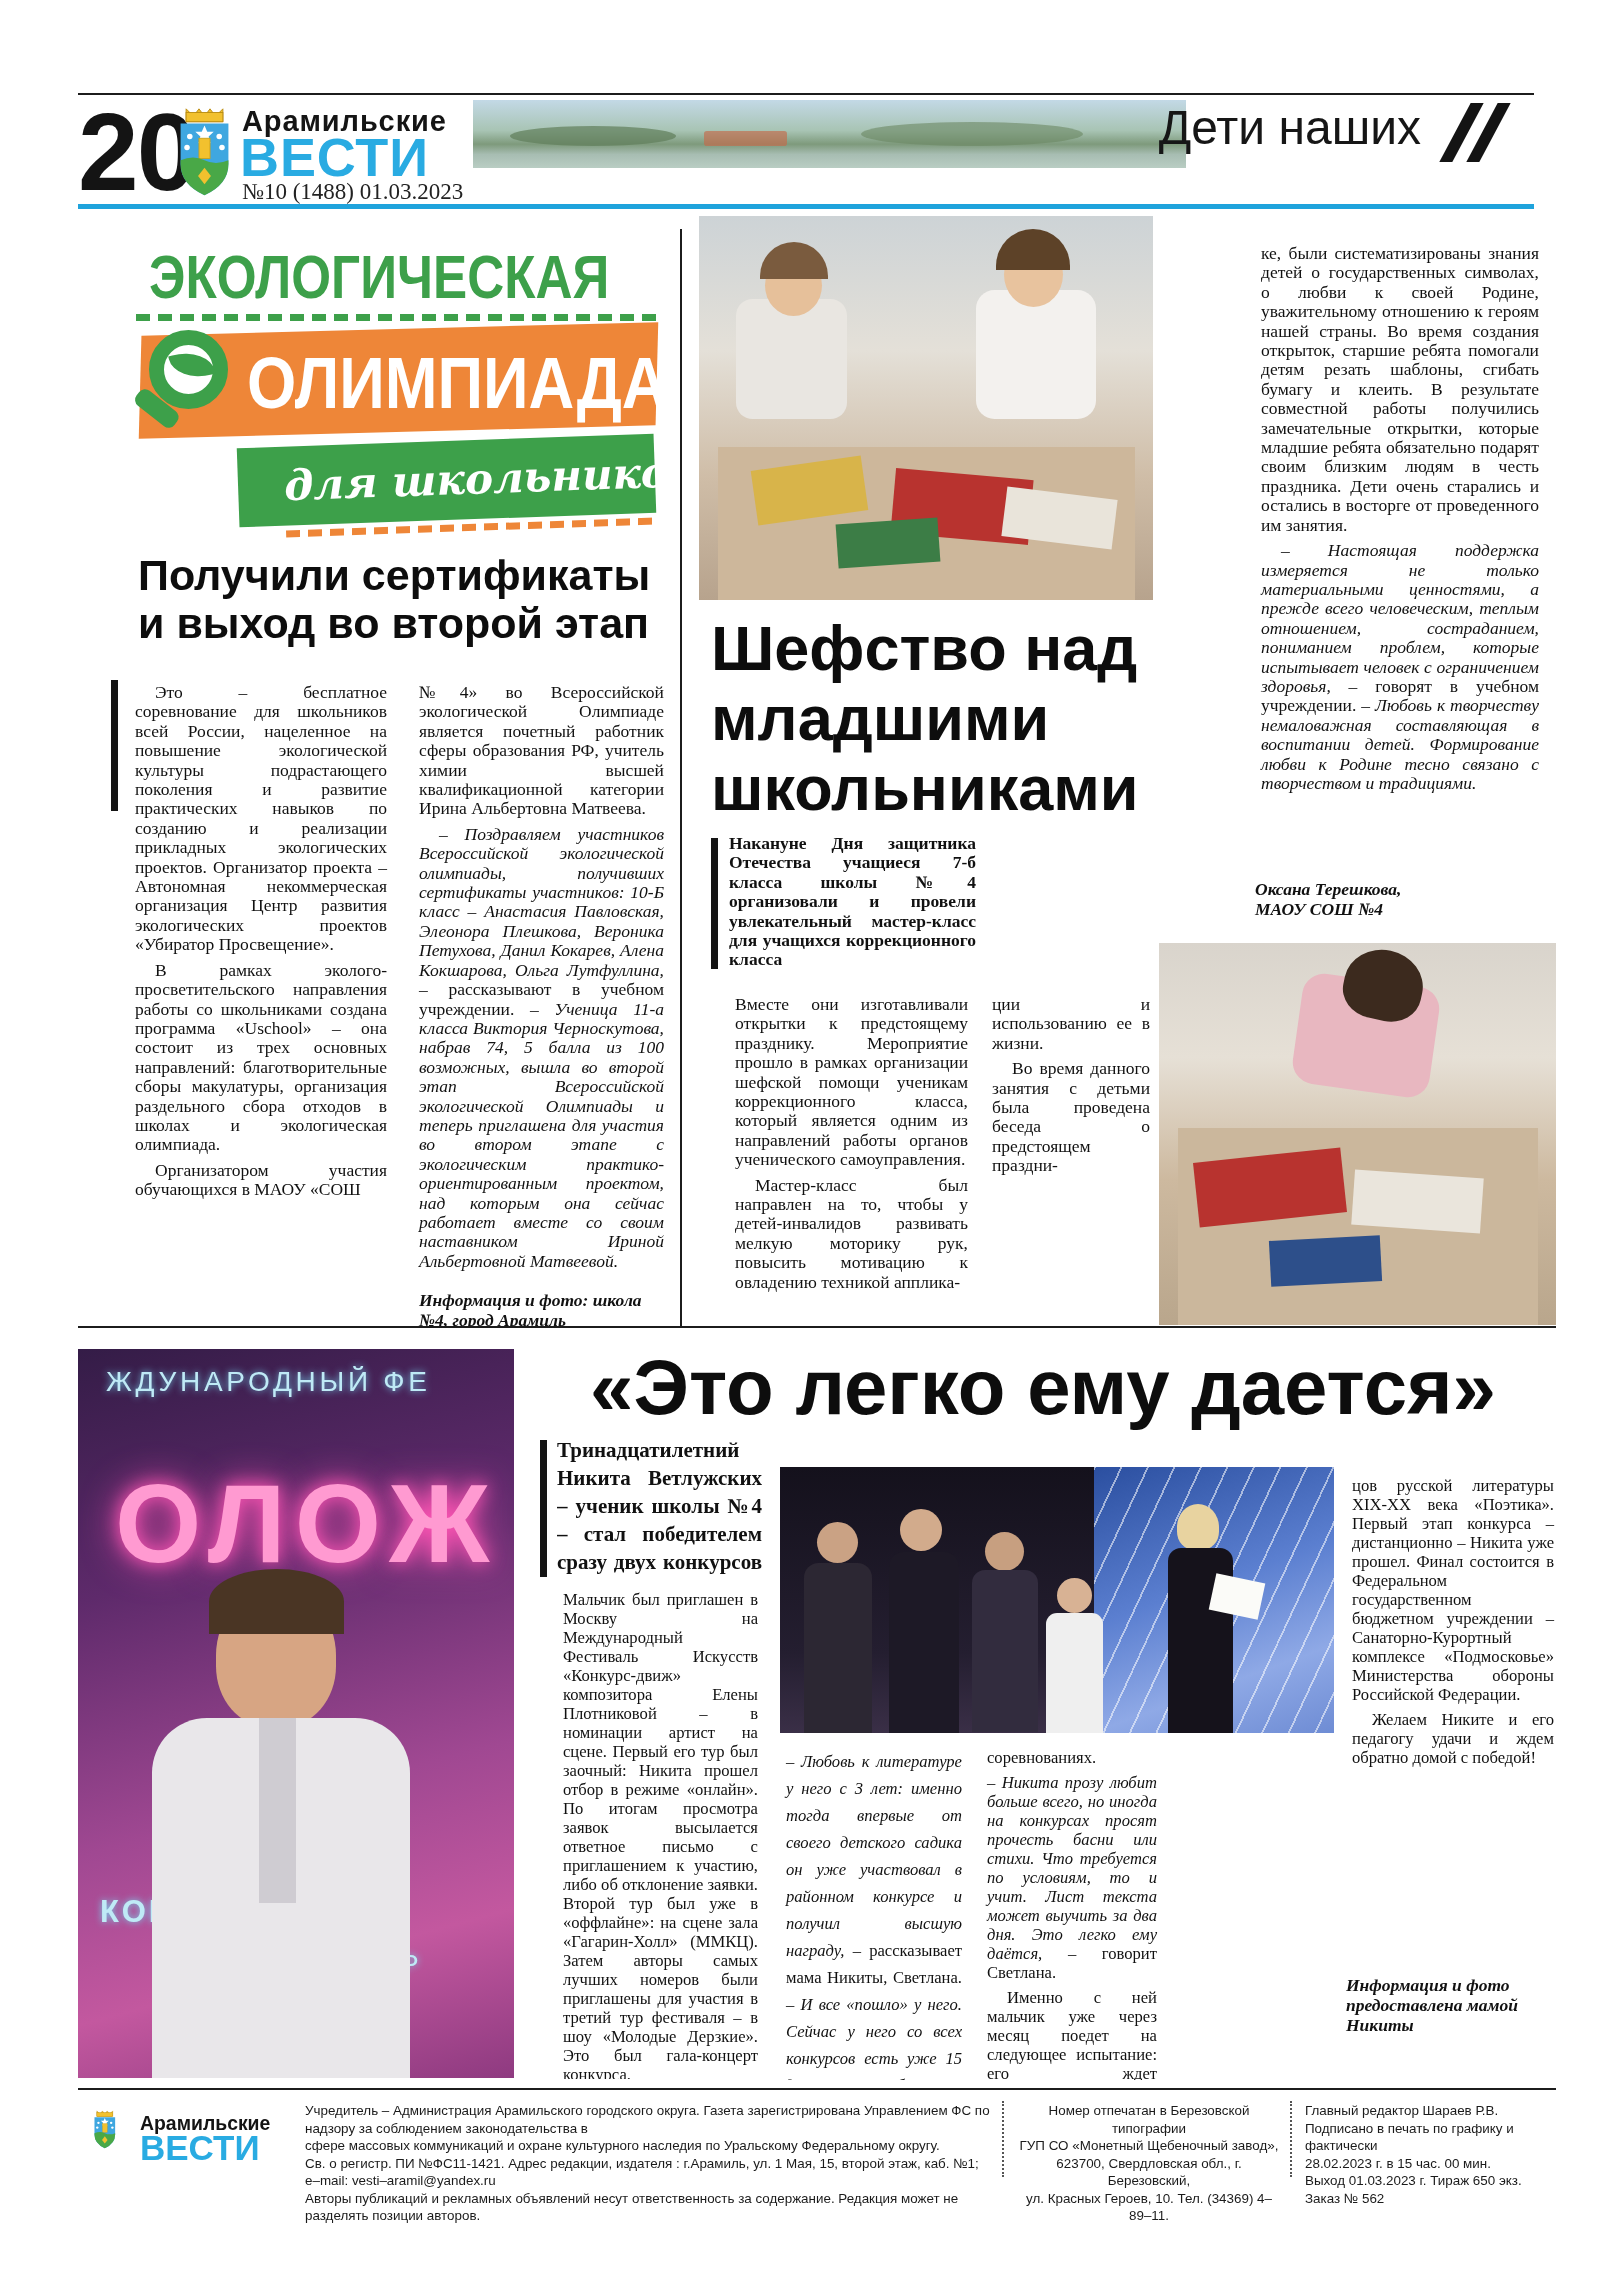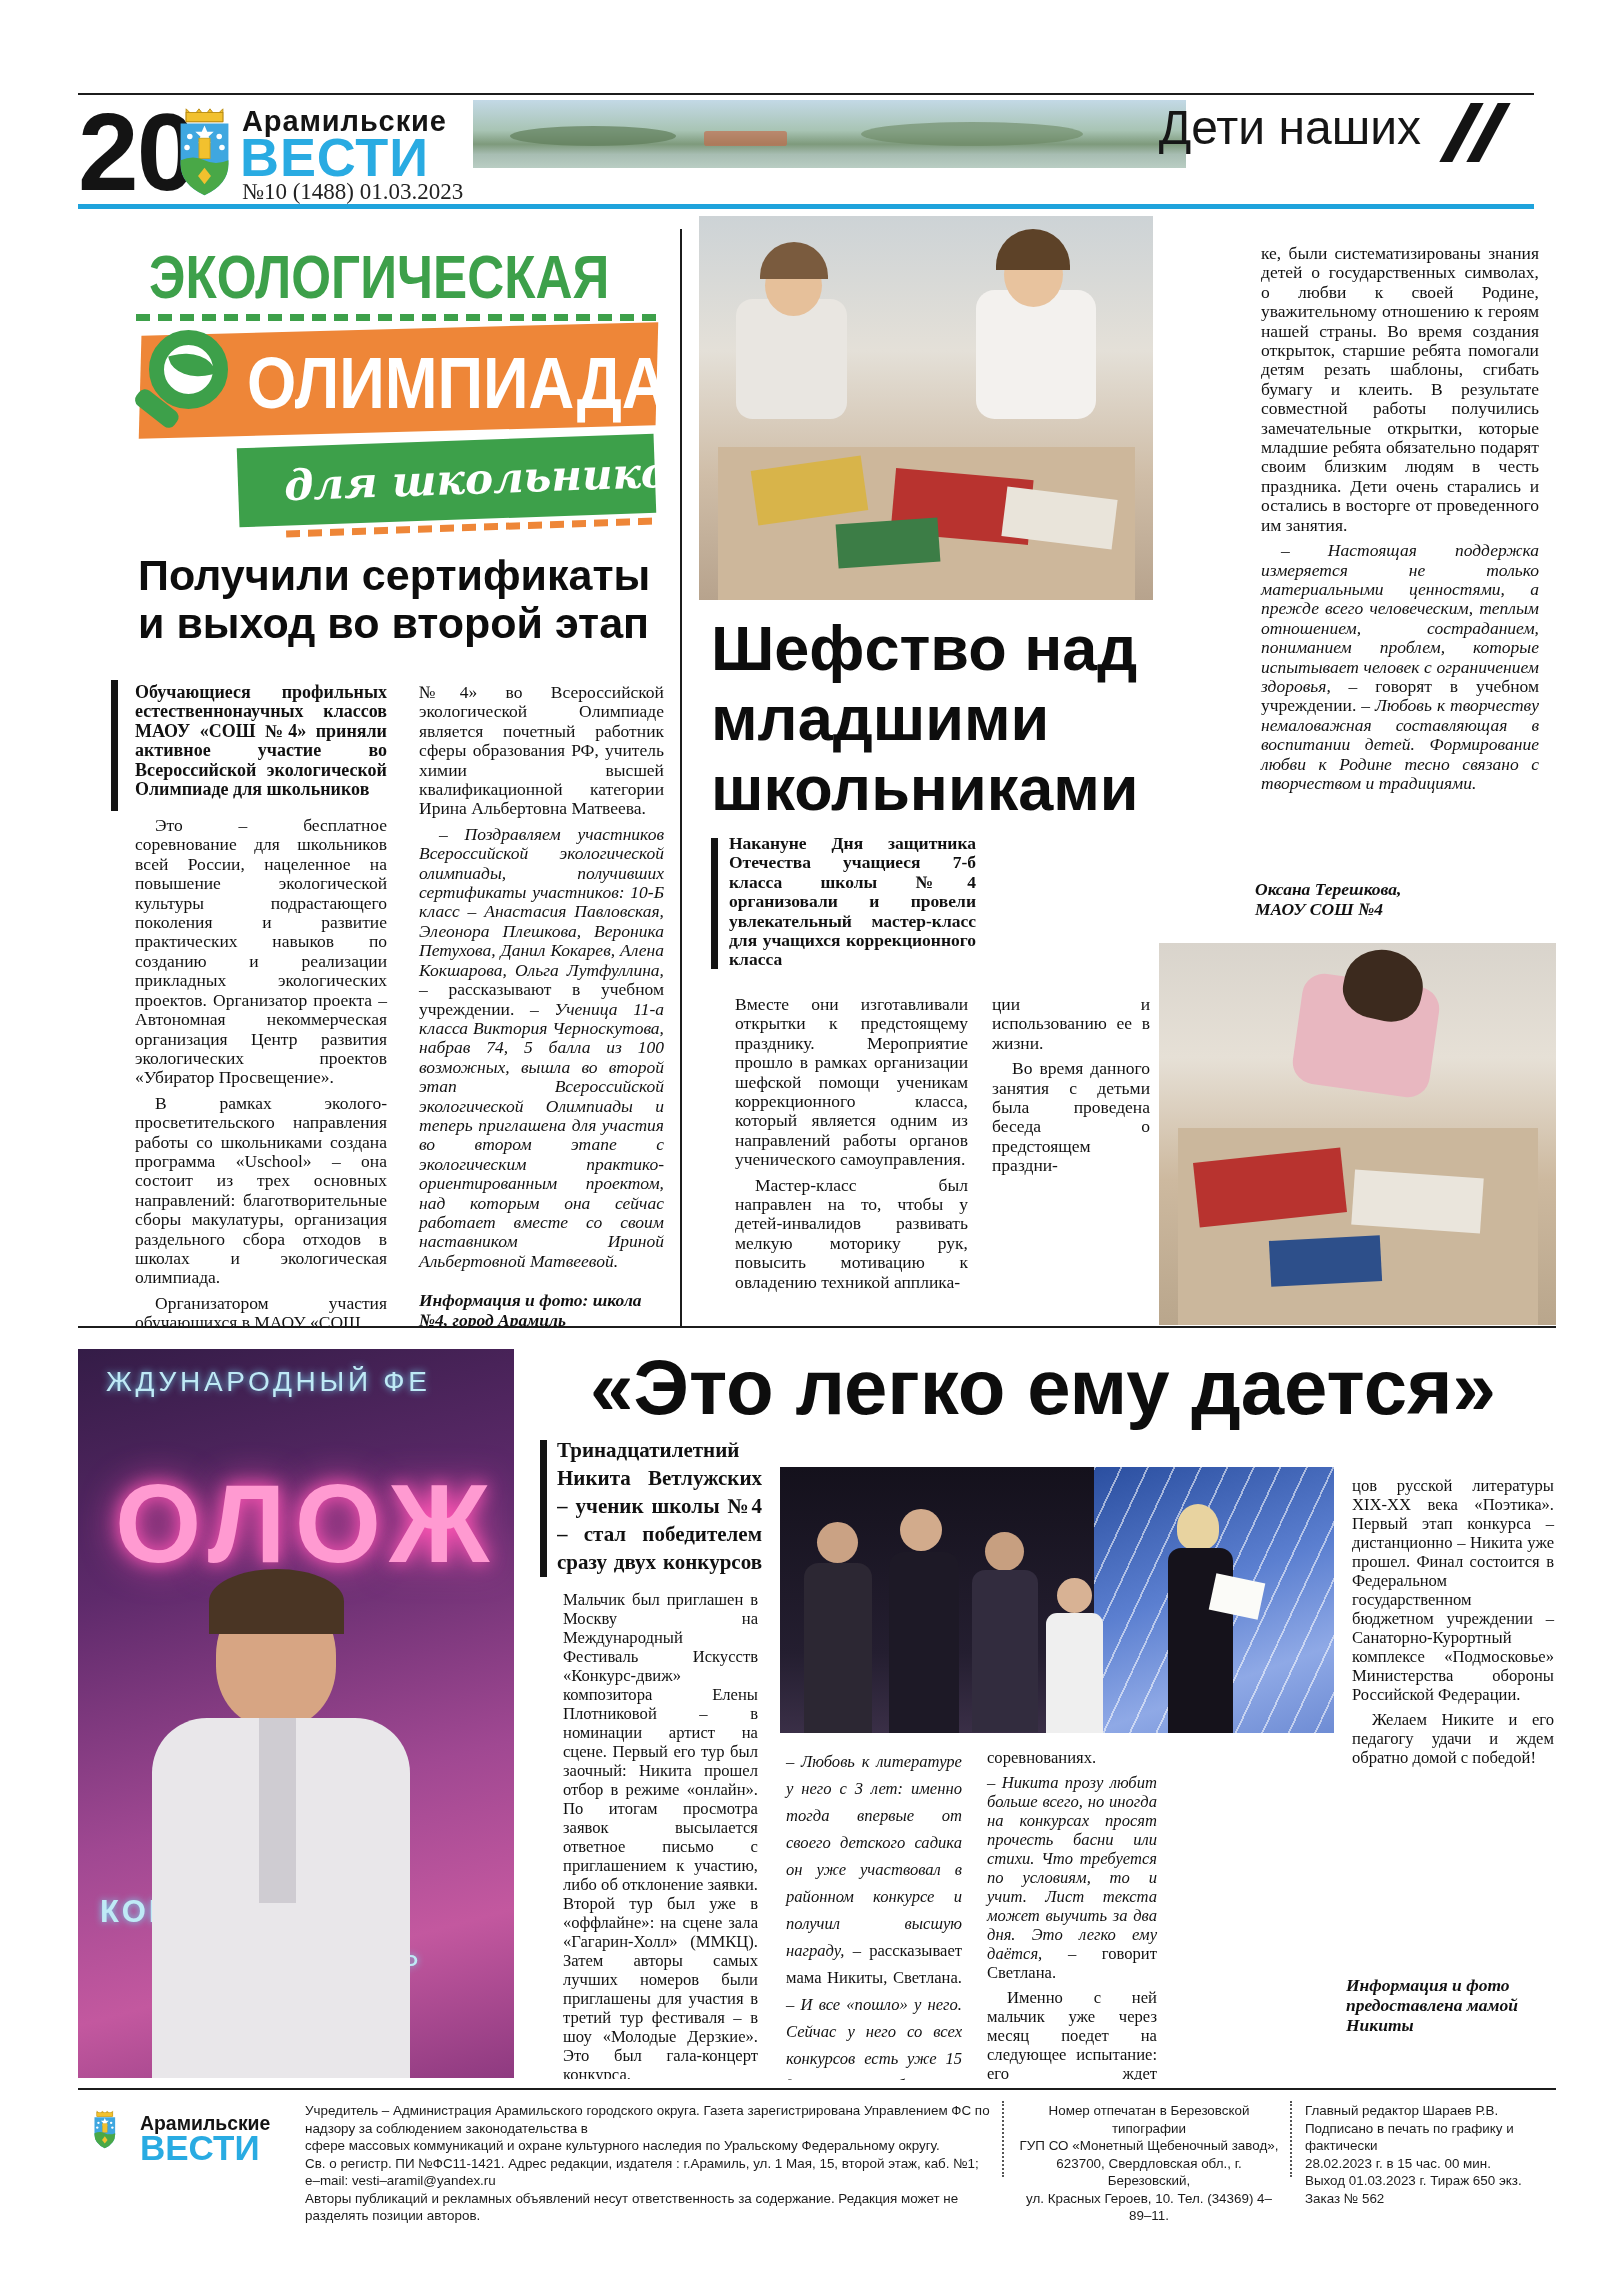--- a/index.html
+++ b/index.html
@@ -104,21 +104,20 @@
     </div>
     <div class="abs eco-green-box" style="left:109px;top:201px;width:417px;height:79px"></div>
     <div class="eco3" style="position:absolute;left:155px;top:214px;transform:rotate(-2deg)">для школьников</div>
     <div class="abs dash-orange" style="left:157px;top:284px;width:369px;transform:rotate(-2deg)"></div>
   </div>
 
   <div class="abs h1" style="left:138px;top:551px;width:540px;font-size:43px;line-height:48px">Получили сертификаты и выход во второй этап</div>
 
   <div class="abs bar" style="left:111px;top:680px;height:131px"></div>
   <div class="abs body" style="left:129px;top:677px;width:264px;height:650px">
-    <p class="lead noind" style="margin-bottom:16.6px">Обучающиеся профильных естественнонаучных классов МАОУ «СОШ №4» приняли активное участие во Всероссийской экологической Олимпиаде для школьников</p>
     <p>Это – бесплатное соревнование для школьников всей России, нацеленное на повышение экологической культуры подрастающего поколения и развитие практических навыков по созданию и реализации прикладных экологических проектов. Организатор проекта – Автономная некоммерческая организация Центр развития экологических проектов «Убиратор Просвещение».</p>
     <p>В рамках эколого-просветительского направления работы со школьниками создана программа «Uschool» – она состоит из трех основных направлений: благотворительные сборы макулатуры, организация раздельного сбора отходов в школах и экологическая олимпиада.</p>
     <p>Организатором участия обучающихся в МАОУ «СОШ</p>
   </div>
 
   <div class="abs body" style="left:413px;top:677px;width:257px;height:650px">
     <p class="noind">№4» во Всероссийской экологической Олимпиаде является почетный работник сферы образования РФ, учитель химии высшей квалификационной категории Ирина Альбертовна Матвеева.</p>
     <p><span class="it">– Поздравляем участников Всероссийской экологической олимпиады, получивших сертификаты участников: 10-Б класс – Анастасия Павловская, Элеонора Плешкова, Вероника Петухова, Данил Кокарев, Алена Кокшарова, Ольга Лутфуллина,</span><span> – рассказывают в учебном учреждении. – </span><span class="it">Ученица 11-а класса Виктория Черноскутова, набрав 74, 5 балла из 100 возможных, вышла во второй этап Всероссийской экологической Олимпиады и теперь приглашена для участия во втором этапе с экологическим практико-ориентированным проектом, над которым она сейчас работает вместе со своим наставником Ириной Альбертовной Матвеевой.</span></p>
     <p class="byline noind" style="margin-top:18.5px">Информация и фото: школа №4, город Арамиль</p>
   </div>

